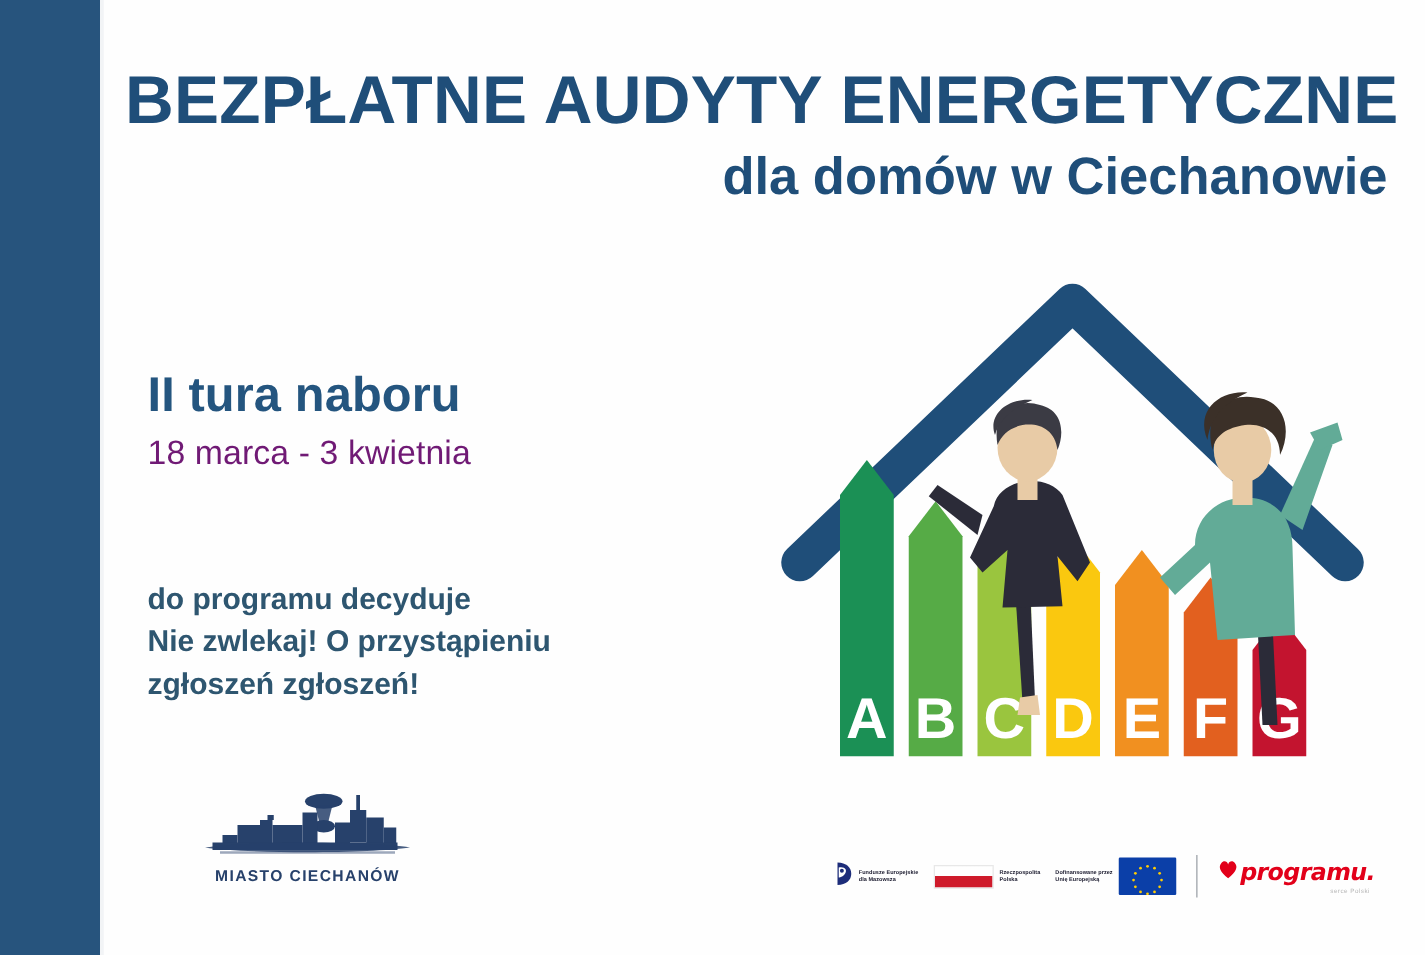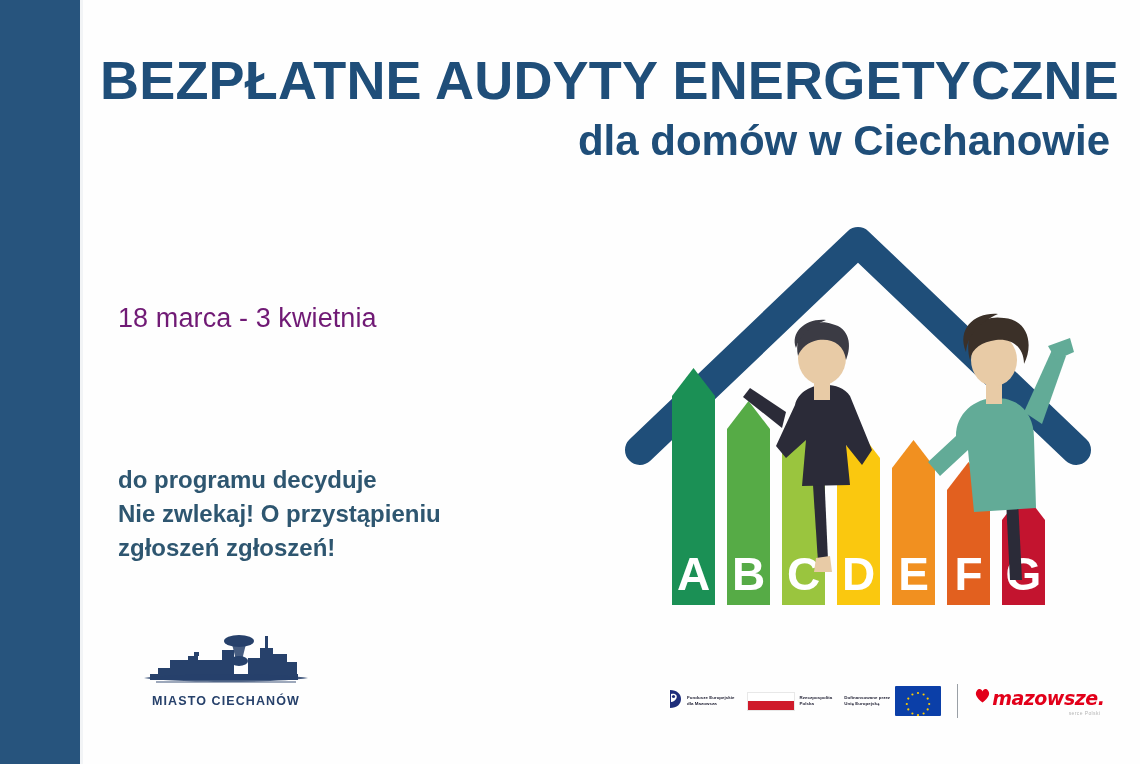--- a/index.html
+++ b/index.html
@@ -79,21 +79,21 @@
     width:430px;
     font-size:24px;
     font-weight:bold;
     color:#2e5670;
     line-height:1.42;
   }
   .para div{white-space:nowrap;}
   
   .city-logo{
     position:absolute;
-    left:136px; top:630px;
+    left:156px; top:630px;
     width:180px;
   }
   .city-logo svg{display:block;}
   .city-logo-text{
     margin-top:4px;
     text-align:center;
     font-size:12.5px;
     font-weight:bold;
     letter-spacing:1.1px;
     color:#27416b;
@@ -174,20 +174,21 @@
 
   <div class="left-bar"></div>
   <div class="left-bar-edge"></div>
 
   <div class="title-wrap">
     <div class="title-main">BEZPŁATNE AUDYTY ENERGETYCZNE</div>
     <div class="title-sub">dla domów w Ciechanowie</div>
   </div>
 
   <div class="copy">
+    <div class="line-tura">II tura naboru</div>
     <div class="line-date">18 marca - 3 kwietnia</div>
   </div>
 
   <div class="para">
     <div>do programu decyduje</div>
     <div>Nie zwlekaj! O przystąpieniu</div>
     <div>zgłoszeń zgłoszeń!</div>
   </div>
 
   <div class="city-logo">
@@ -367,20 +368,20 @@
     <div class="divider"></div>
 
     <div class="mazowsze">
       <div class="mazowsze-row">
         <span>
           <svg width="17" height="17" viewBox="0 0 17 17">
             <path d="M8.5 15.5 C2 10.5, 0.5 6.5, 3 3.5 C5 1, 7.8 2, 8.5 4.5
                      C9.2 2, 12 1, 14 3.5 C16.5 6.5, 15 10.5, 8.5 15.5 Z" fill="#e2001a"></path>
           </svg>
         </span>
-        <span class="mz-word">mazowsze.</span>
+        <span class="mz-word">programu.</span>
       </div>
       <div class="mz-tag">serce Polski</div>
     </div>
 
   </div>
 
 </div>
 
 </body></html>

